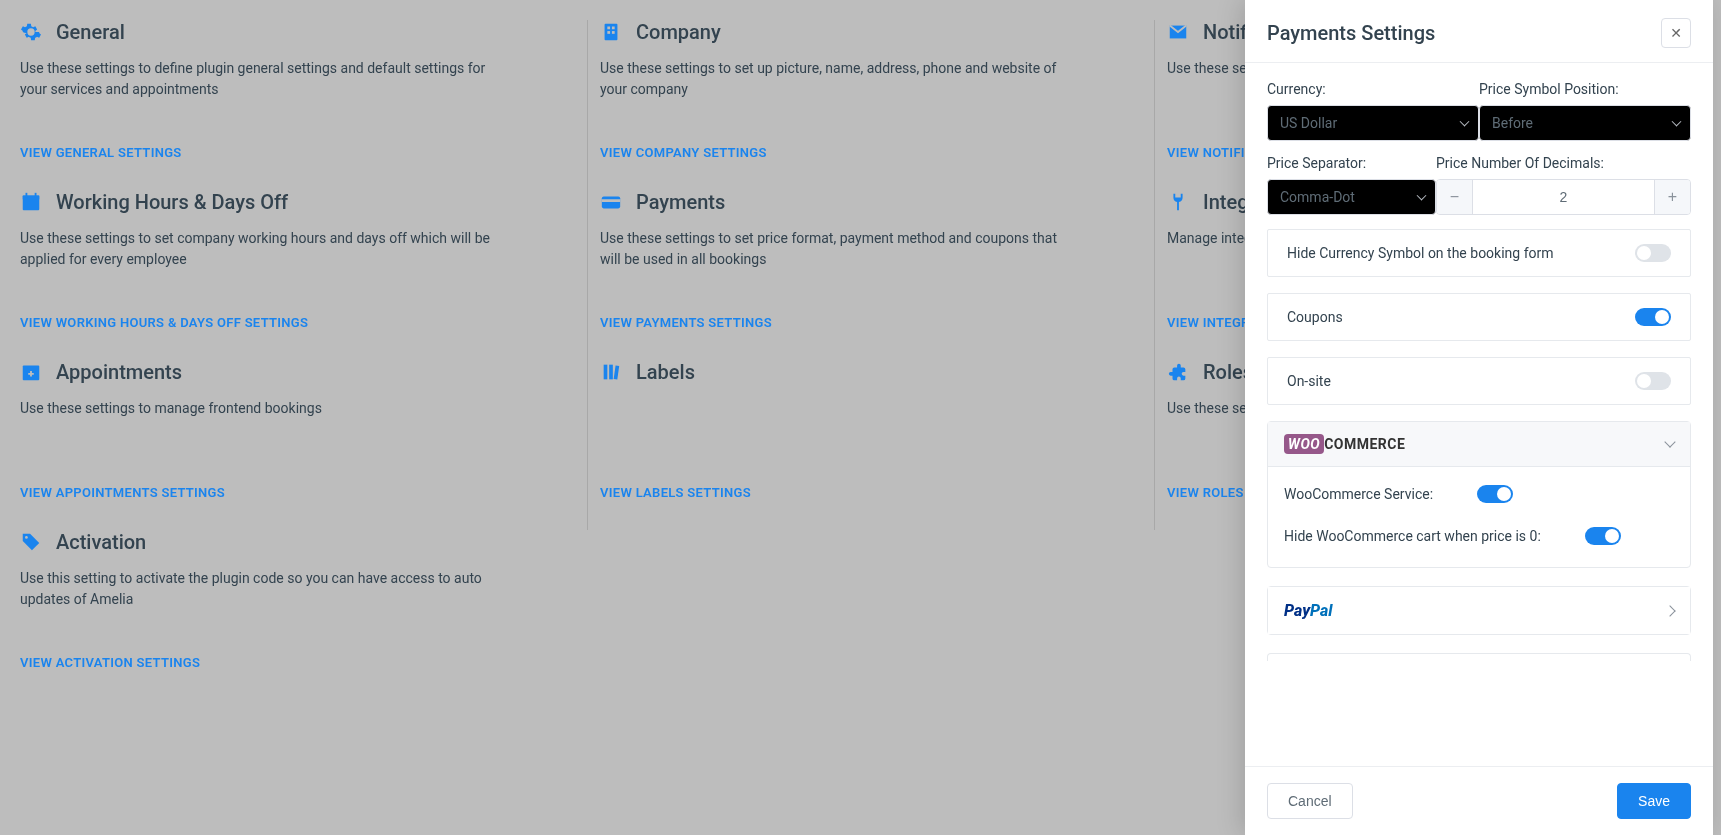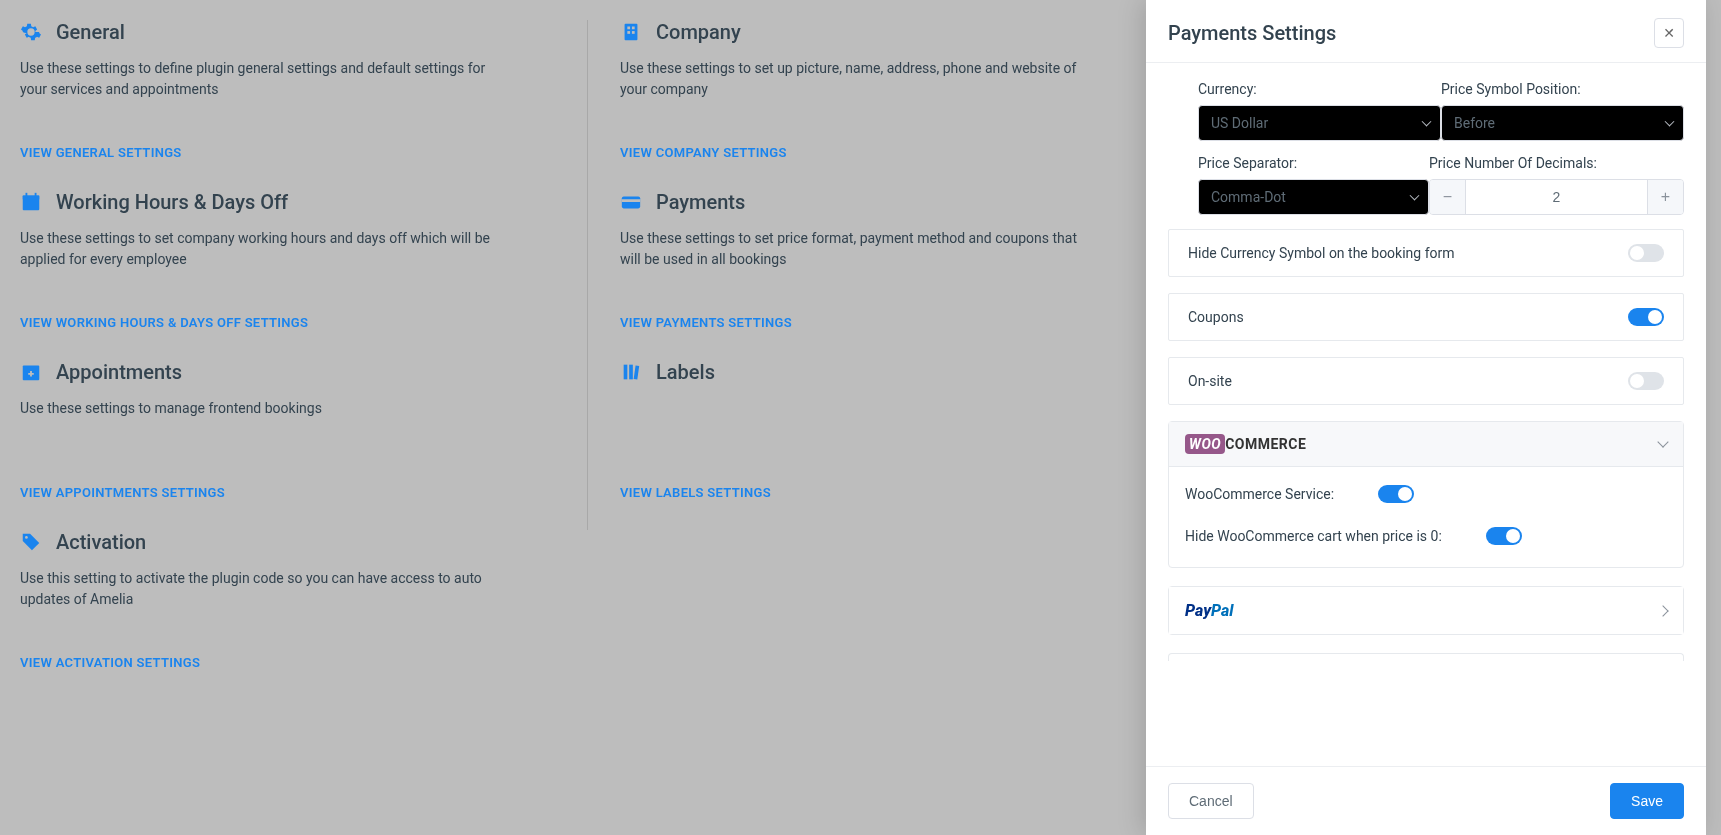--- a/index.html
+++ b/index.html
@@ -6,30 +6,30 @@
   body { font-family: -apple-system, BlinkMacSystemFont, "Segoe UI", Roboto, Helvetica, Arial, sans-serif; background: #bdbdbd; color: #33434f; width: 1721px; height: 835px; overflow: hidden; position: relative; }
   
   .grid { display: grid; grid-template-columns: repeat(3, 1fr); gap: 0; padding: 20px 0 20px 20px; }
   .card { padding: 0 20px 30px 0; min-height: 170px; display: flex; flex-direction: column; }
   .card-hd { display: flex; align-items: center; gap: 14px; margin-bottom: 14px; }
   .card-hd .icon { width: 22px; height: 22px; color: #1a84ee; flex-shrink: 0; }
   .card-hd h3 { font-size: 20px; font-weight: 500; color: #33434f; }
   .card p { font-size: 14px; color: #33434f; line-height: 1.5; margin-bottom: 18px; max-width: 480px; }
   .card a { font-size: 13px; font-weight: 600; color: #1a84ee; text-decoration: none; letter-spacing: .3px; margin-top: auto; }
   
-  .card:nth-child(3n+2), .card:nth-child(3n+3) { border-left: 1px solid #a8a8a8; padding-left: 32px; }
+  .card:nth-child(3n+2), .card:nth-child(3n+3) { border-left: 1px solid #a8a8a8; padding-left: 12px; }
   
   
   .overlay { position: absolute; inset: 0; background: rgba(0,0,0,0); }
-  .panel { position: absolute; top: 0; right: 15px; width: 560px; height: 100%; background: #fff; box-shadow: -4px 0 24px rgba(0,0,0,.15); display: flex; flex-direction: column; }
+  .panel { position: absolute; top: 0; right: 8px; width: 468px; height: 100%; background: #fff; box-shadow: -4px 0 24px rgba(0,0,0,.15); display: flex; flex-direction: column; }
   .panel-hd { display: flex; align-items: center; justify-content: space-between; padding: 18px 22px 14px; border-bottom: 1px solid #eceef1; }
   .panel-hd h2 { font-size: 20px; font-weight: 500; color: #33434f; }
   .panel-hd .close { width: 30px; height: 30px; border: 1px solid #dcdfe6; border-radius: 4px; background: #fff; color: #666; font-size: 14px; cursor: pointer; display:flex;align-items:center;justify-content:center; }
   .panel-body { flex: 1; overflow-y: auto; padding: 18px 22px 8px; }
-  .row { display: flex; margin-bottom: 14px; margin-left: 30px; }
+  .row { display: flex; margin-bottom: 14px; }
   .field { flex: 1; }
   .field label { display: block; font-size: 14px; color: #33434f; margin-bottom: 8px; }
   .select { height: 36px; border: 1px solid #dcdfe6; border-radius: 4px; background: #000000; padding: 0 28px 0 12px; font-size: 14px; color: #5f6c76; position: relative; display: flex; align-items: center; cursor: pointer; }
   .select::after { content: ""; position: absolute; right: 10px; top: 50%; width: 6px; height: 6px; border-right: 1px solid #b8bdc4; border-bottom: 1px solid #b8bdc4; transform: translateY(-70%) rotate(45deg); }
   .stepper { display: flex; height: 36px; border: 1px solid #dcdfe6; border-radius: 4px; overflow: hidden; }
   .stepper button { width: 36px; background: #f5f7fa; border: none; color: #8a929b; font-size: 16px; cursor: pointer; }
   .stepper button:first-child { border-right: 1px solid #dcdfe6; }
   .stepper button:last-child { border-left: 1px solid #dcdfe6; }
   .stepper input { flex: 1; border: none; text-align: center; font-size: 14px; color: #5f6c76; outline: none; }
   .toggle-row { border: 1px solid #e6e9ed; border-radius: 2px; padding: 14px 19px; display: flex; align-items: center; justify-content: space-between; margin-bottom: 16px; font-size: 14px; }

